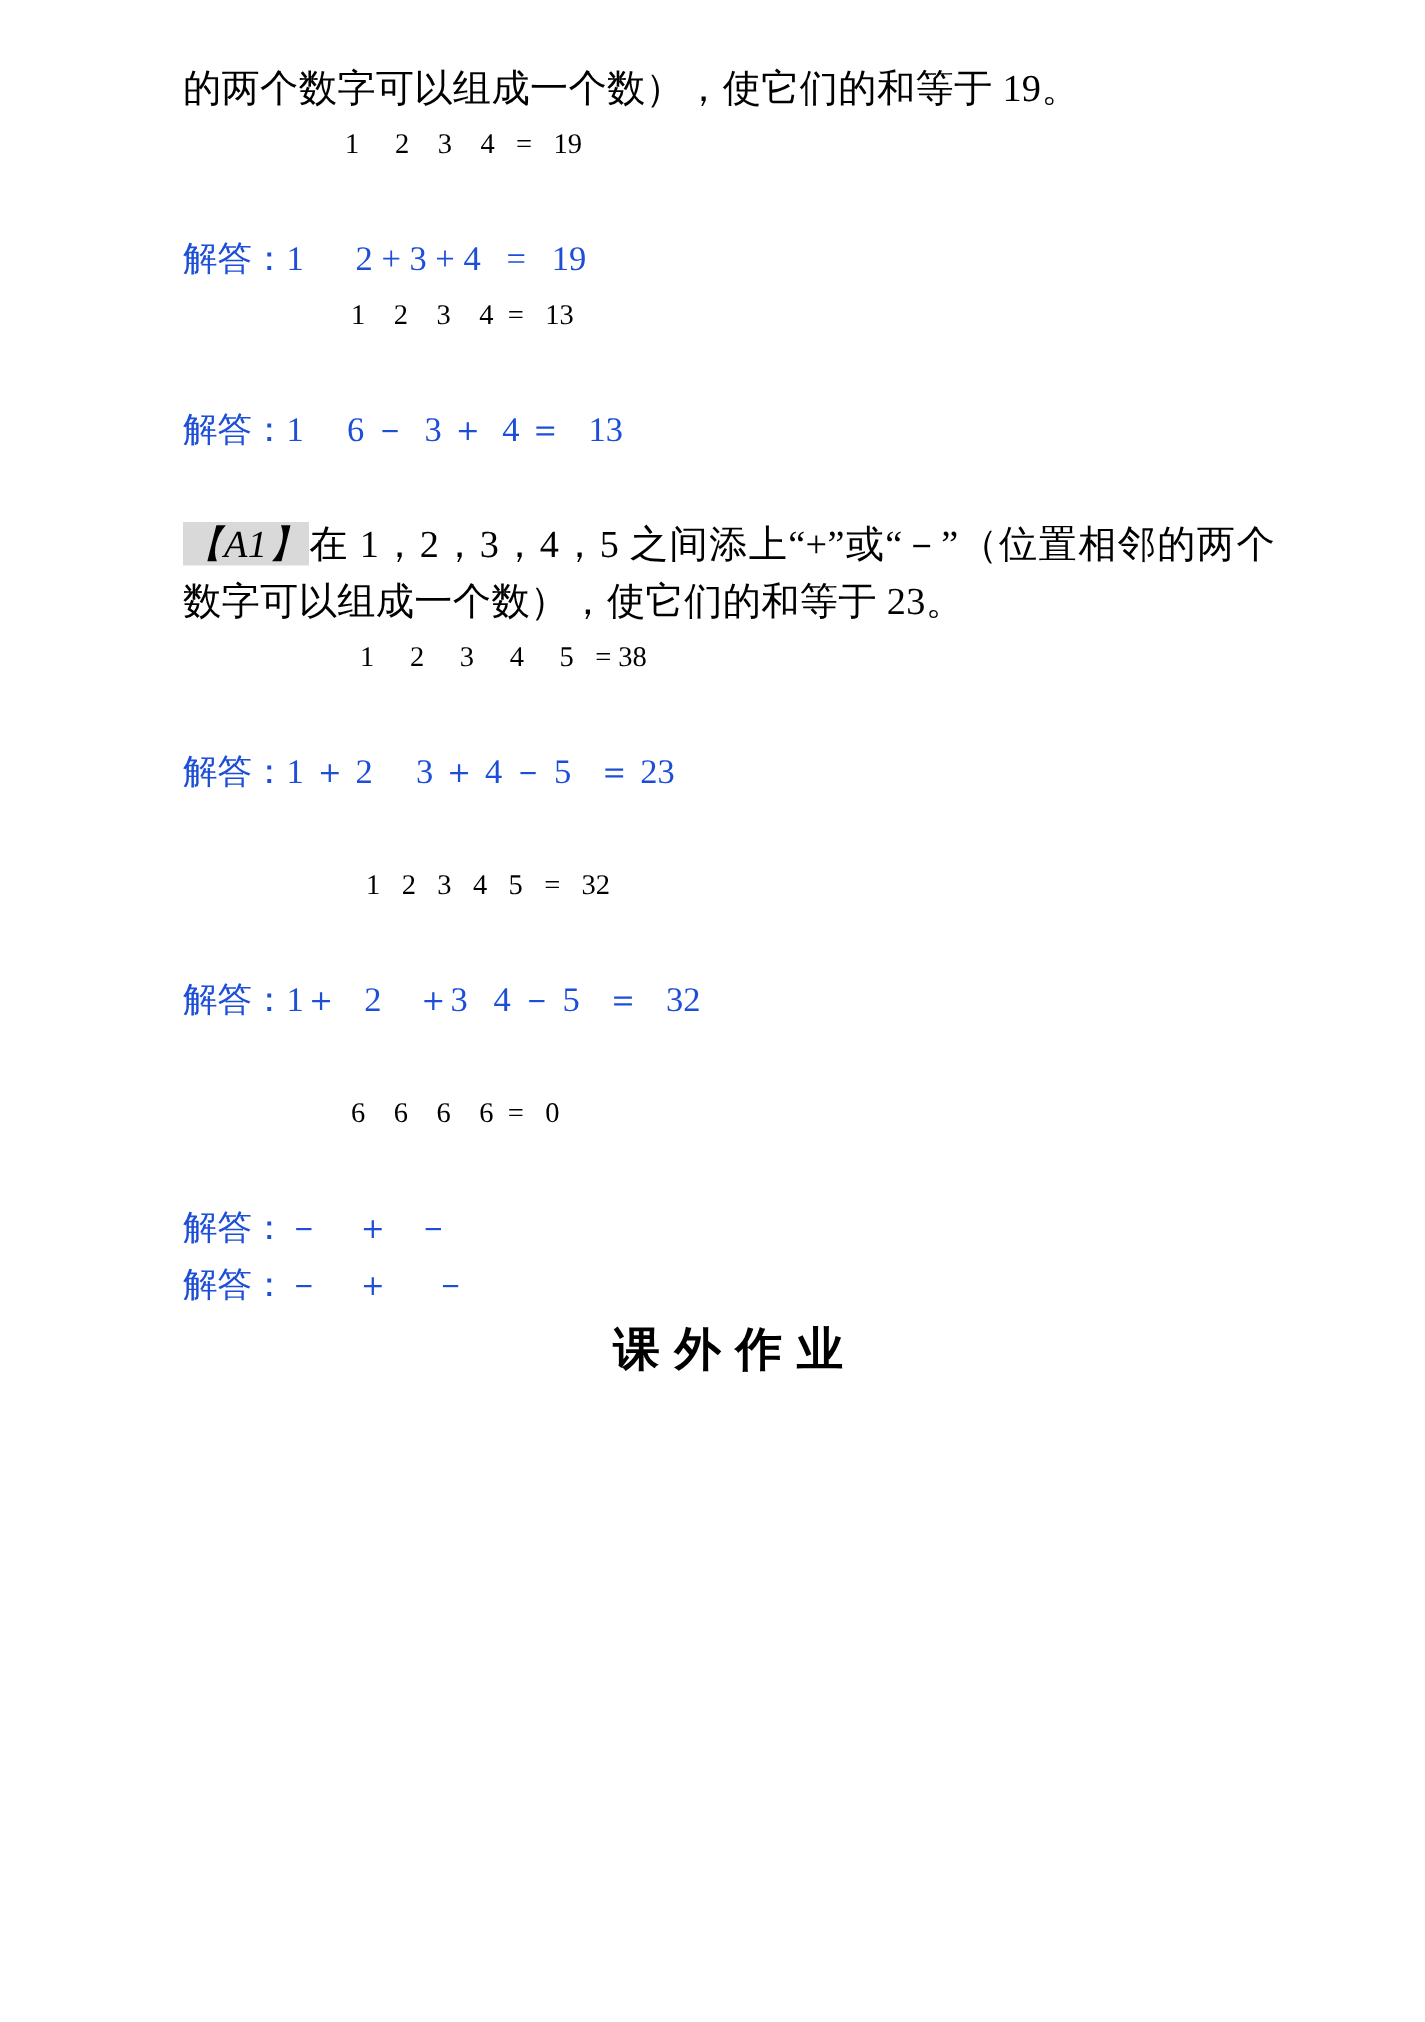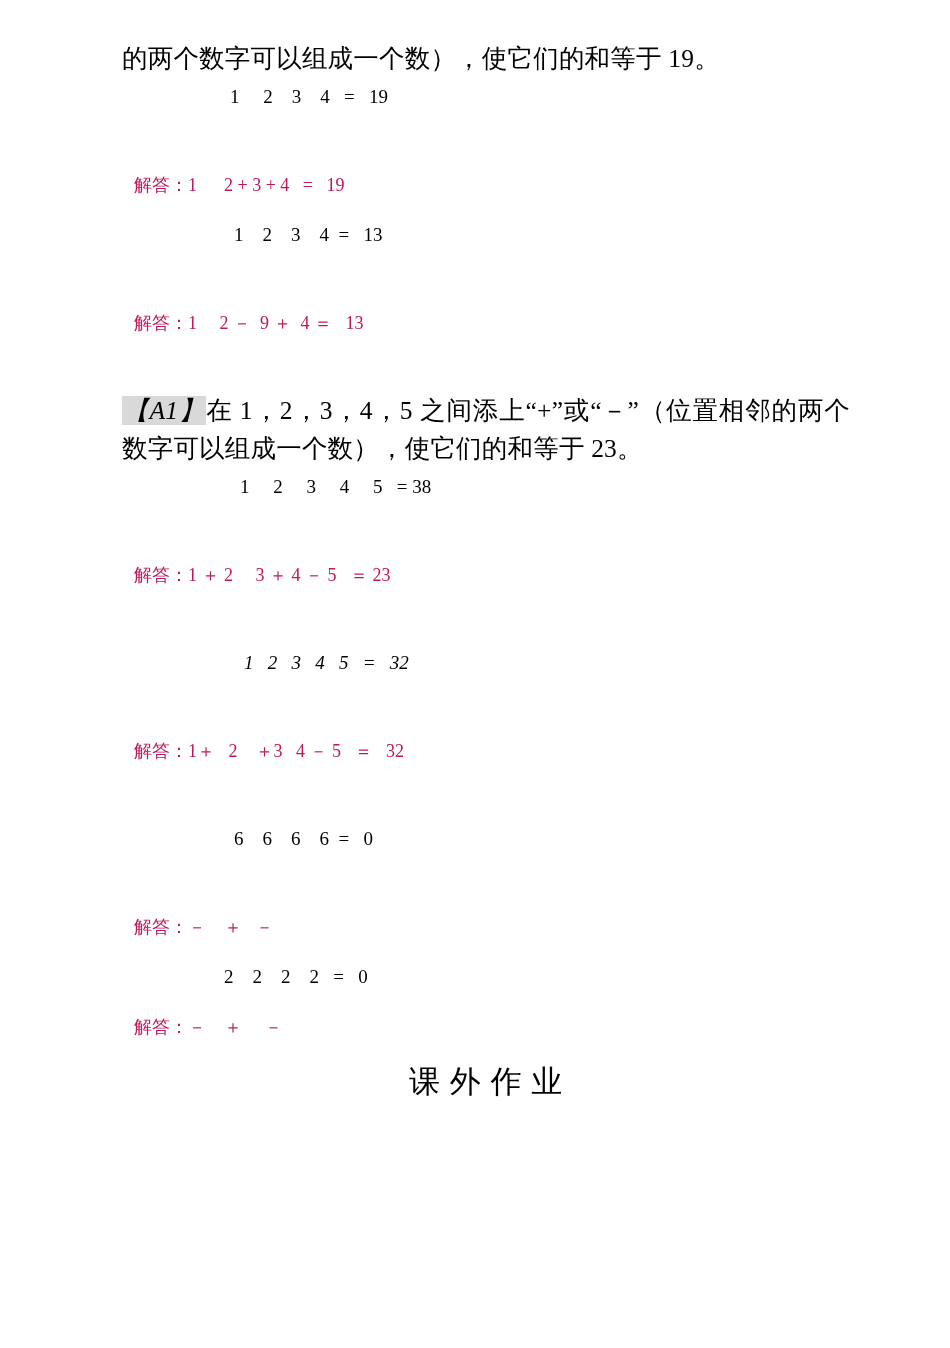--- a/index.html
+++ b/index.html
@@ -30,51 +30,51 @@
     margin: 0;
   }
   .eq-line {
     font-size: 19px;
     line-height: 38px;
     margin: 0;
     white-space: pre;
     font-family: "Liberation Serif", "DejaVu Serif", serif;
   }
   .answer {
-    font-size: 18px;
+    font-size: 23px;
     line-height: 38px;
-    margin: 12px;
-    color: #be185d;
+    margin: 0;
+    color: #1d4ed8;
     white-space: pre;
   }
   .answer .lead {
     font-family: "Liberation Serif", "DejaVu Serif", serif;
   }
   .gap {
     display: block;
     height: 38px;
   }
   .tag {
     background: #D9D9D9;
     padding: 0 1px;
     font-style: italic;
   }
   .section-title {
     margin: 0;
     text-align: center;
     font-size: 31px;
-    font-weight: normal;
+    font-weight: bold;
     line-height: 48px;
     letter-spacing: 1px;
     font-family: "Liberation Serif", "DejaVu Serif", serif;
   }
   .indent-eq { padding-left: 108px; }
   .indent-eq-2 { padding-left: 112px; }
   .indent-eq-3 { padding-left: 118px; }
-  .indent-eq-4 { padding-left: 122px; font-style: italic; }
+  .indent-eq-4 { padding-left: 122px; }
   .indent-eq-5 { padding-left: 112px; }
   .indent-eq-6 { padding-left: 102px; }
 </style>
 </head>
 <body>
 
 <div class="page">
 
   <p class="para">的两个数字可以组成一个数），使它们的和等于 19。</p>
 
@@ -82,21 +82,21 @@
 
   <span class="gap"></span>
 
   <p class="answer"><span class="lead">解答：</span><span>1      2 + 3 + 4   =   19</span></p>
 
 
   <p class="eq-line indent-eq-2">1    2    3    4  =   13</p>
 
   <span class="gap"></span>
 
-  <p class="answer"><span class="lead">解答：</span><span>1     2 －  9 ＋  4 ＝   13</span></p>
+  <p class="answer"><span class="lead">解答：</span><span>1     6 －  3 ＋  4 ＝   13</span></p>
 
   <span class="gap"></span>
 
   <p class="para"><span class="tag">【A1】</span><span>在 1，2，3，4，5 之间添上“+”或“－”（位置相邻的两个数字可以组成一个数），使它们的和等于 23。</span></p>
 
   <p class="eq-line indent-eq-3">1     2     3     4     5   = 38</p>
 
   <span class="gap"></span>
 
   <p class="answer"><span class="lead">解答：</span><span>1 ＋ 2     3 ＋ 4 － 5   ＝ 23</span></p>
@@ -113,19 +113,18 @@
   <span class="gap"></span>
 
 
   <p class="eq-line indent-eq-5">6    6    6    6  =   0</p>
 
   <span class="gap"></span>
 
   <p class="answer"><span class="lead">解答：</span><span>－    ＋   －</span></p>
 
 
-  <p class="eq-line indent-eq-6">2    2    2    2   =   0</p>
 
   <p class="answer"><span class="lead">解答：</span><span>－    ＋     －</span></p>
 
   <h2 class="section-title">课 外 作 业</h2>
 
 </div>
 
 </body></html>

